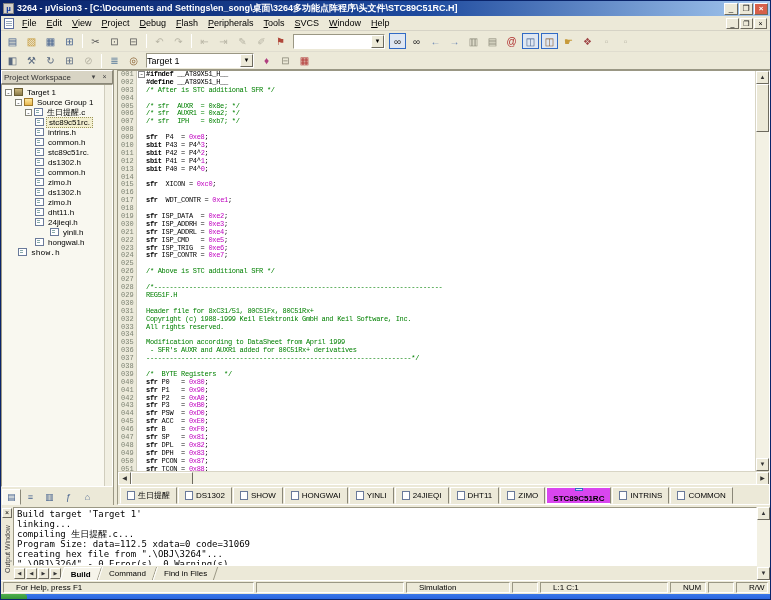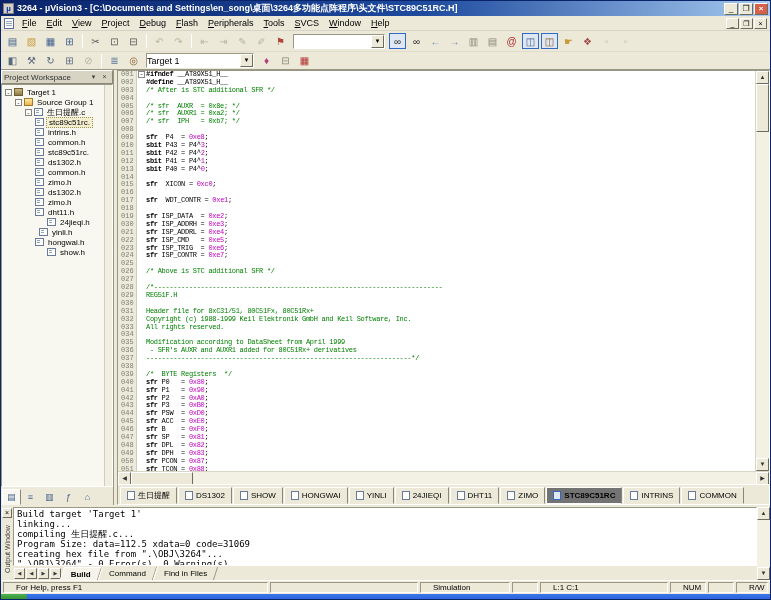--- a/index.html
+++ b/index.html
@@ -110,21 +110,21 @@
   .hscroll { height:13px; display:flex; background:#f3f1e4; border-top:1px solid #d8d5c5; }
   .hthumb { width:62px; height:13px; background:#ece9d8; border:1px solid;
             border-color:#fff #6d6a5e #6d6a5e #fff; }
   .hfill { flex:1; }
 
   .edit-tabs { height:20px; background:#ece9d8; display:flex; align-items:flex-end;
                padding:2px 2px 0 2px; border-top:1px solid #fff; }
   .etab { height:17px; display:flex; align-items:center; gap:3px; padding:0 6px;
           font-size:8px; color:#000; border:1px solid; border-color:#fff #8a8778 #ece9d8 #fff;
           background:#ece9d8; margin-right:1px; white-space:nowrap; }
-  .etab.active { background:#737373; border-color:#fff #8a8778 #fff #fff; font-weight:bold; }
+  .etab.active { background:#d946ef; border-color:#fff #8a8778 #fff #fff; font-weight:bold;flex-direction:column; }
   .eticon { width:8px; height:9px; background:#fff; border:1px solid #6a7a9a; position:relative; }
   .etab.active .eticon { border-color:#316ac5; background:#dfe7f2; }
 
   
   .output { height:75px; display:flex; border-top:2px solid #ece9d8; background:#ece9d8; position:relative; }
   .out-side { flex:0 0 12px; display:flex; flex-direction:column; align-items:center; }
   .out-close { width:10px; height:10px; font-size:7px; line-height:8px; text-align:center;
                border:1px solid; border-color:#fff #6d6a5e #6d6a5e #fff; background:#ece9d8; margin:1px 0; }
   .out-label { writing-mode:vertical-rl; transform:rotate(180deg); font-size:7px; color:#444;
                flex:1; text-align:center; }
@@ -304,33 +304,33 @@
             <span class="tlabel">ds1302.h</span>
           </div>
           <div class="trow" style="padding-left: 33px;">
             <span class="ti ti-doc"></span>
             <span class="tlabel">zimo.h</span>
           </div>
           <div class="trow" style="padding-left: 33px;">
             <span class="ti ti-doc"></span>
             <span class="tlabel">dht11.h</span>
           </div>
-          <div class="trow" style="padding-left: 33px; margin-left: 12px;">
+          <div class="trow" style="padding-left: 33px;">
             <span class="ti ti-doc"></span>
             <span class="tlabel">24jieqi.h</span>
           </div>
-          <div class="trow" style="padding-left: 37px;">
+          <div class="trow" style="padding-left: 48px;">
             <span class="ti ti-doc"></span>
             <span class="tlabel">yinli.h</span>
           </div>
           <div class="trow" style="padding-left: 33px;">
             <span class="ti ti-doc"></span>
             <span class="tlabel">hongwai.h</span>
           </div>
-          <div class="trow" style="padding-left: 45px;">
+          <div class="trow" style="padding-left: 16px; font-family: Liberation Mono, monospace;">
             <span class="ti ti-doc"></span>
             <span class="tlabel">show.h</span>
           </div>
         </div>
       <div class="panel-tabs" id="panel-tabs">
           <span class="ptab active">▤</span>
           <span class="ptab">≡</span>
           <span class="ptab">▥</span>
           <span class="ptab">ƒ</span>
           <span class="ptab">⌂</span>
@@ -689,21 +689,21 @@
     <div class="out-scroll">
       <span class="sbtn">▲</span>
       <span class="vfill"></span>
       <span class="sbtn">▼</span>
     </div>
   </div>
 
   <div class="statusbar">
     <span class="sseg grow">For Help, press F1</span>
     <span class="sseg" style="width:148px"></span>
-    <span class="sseg" style="width:90px">Simulation</span>
+    <span class="sseg" style="width:104px">Simulation</span>
     <span class="sseg" style="width:20px"></span>
     <span class="sseg" style="width:128px">L:1 C:1</span>
     <span class="sseg" style="width:36px">NUM</span>
     <span class="sseg" style="width:18px"></span>
     <span class="sseg" style="width:32px">R/W</span>
   </div>
 
   <div class="taskbar">
     <span class="tstart"></span>
   </div>

